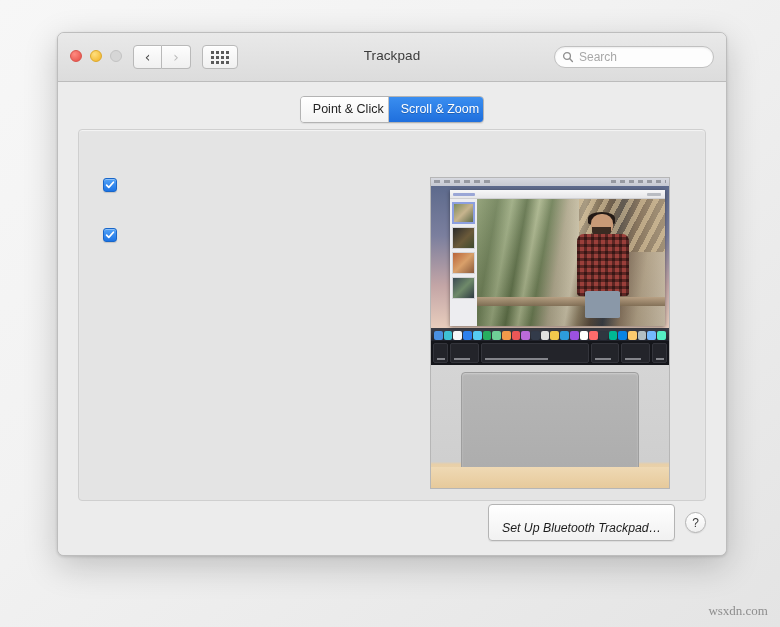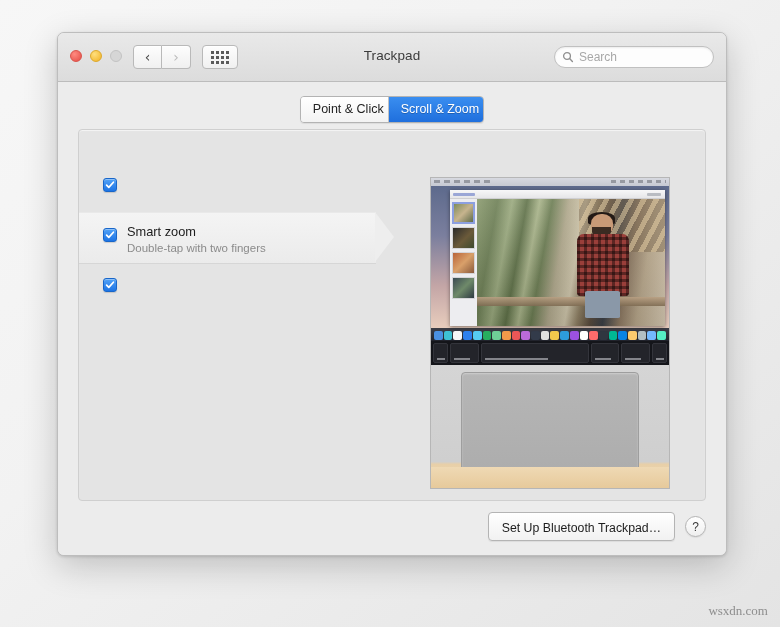--- a/index.html
+++ b/index.html
@@ -327,23 +327,24 @@
 
   
   .footer {
     position: absolute; right: 20px; bottom: 14px;
     display: flex; align-items: center; gap: 10px;
   }
   .bt-btn {
     font-size: 12.3px; color: #1d1d1d;
     background: linear-gradient(to bottom, #ffffff, #f1f1f1);
     border: 1px solid #b4b4b4; border-radius: 4px;
-    padding: 8px 13px 5px 13px;
+    padding: 16px 13px 5px 13px;
     box-shadow: 0 1px 1px rgba(0,0,0,0.07);
     white-space: nowrap;
+    font-style: italic;
   }
   .help-btn {
     width: 21px; height: 21px; border-radius: 50%;
     background: linear-gradient(to bottom, #ffffff, #efefef);
     border: 1px solid #b4b4b4;
     display: flex; align-items: center; justify-content: center;
     font-size: 12px; color: #3a3a3a;
     box-shadow: 0 1px 1px rgba(0,0,0,0.07);
   }
 
@@ -420,33 +421,20 @@
           <div class="cb-wrap">
             <span class="checkbox">
               <svg width="10" height="10" viewBox="0 0 10 10">
                   <polyline points="1.6,5.2 3.8,7.4 8.4,2.2" fill="none" stroke="#ffffff" stroke-width="1.7" stroke-linecap="round" stroke-linejoin="round"></polyline>
                 </svg>
             </span>
           </div>
         </div>
 
 
-        <div class="option-row selected">
-          <div class="cb-wrap">
-            <span class="checkbox">
-              <svg width="10" height="10" viewBox="0 0 10 10">
-                  <polyline points="1.6,5.2 3.8,7.4 8.4,2.2" fill="none" stroke="#ffffff" stroke-width="1.7" stroke-linecap="round" stroke-linejoin="round"></polyline>
-                </svg>
-            </span>
-          </div>
-          <div class="opt-text">
-            <div class="opt-title">Smart zoom</div>
-            <div class="opt-sub">Double-tap with two fingers</div>
-          </div>
-        </div>
 
         <div class="option-row">
           <div class="cb-wrap">
             <span class="checkbox">
               <svg width="10" height="10" viewBox="0 0 10 10">
                   <polyline points="1.6,5.2 3.8,7.4 8.4,2.2" fill="none" stroke="#ffffff" stroke-width="1.7" stroke-linecap="round" stroke-linejoin="round"></polyline>
                 </svg>
             </span>
           </div>
         </div>

